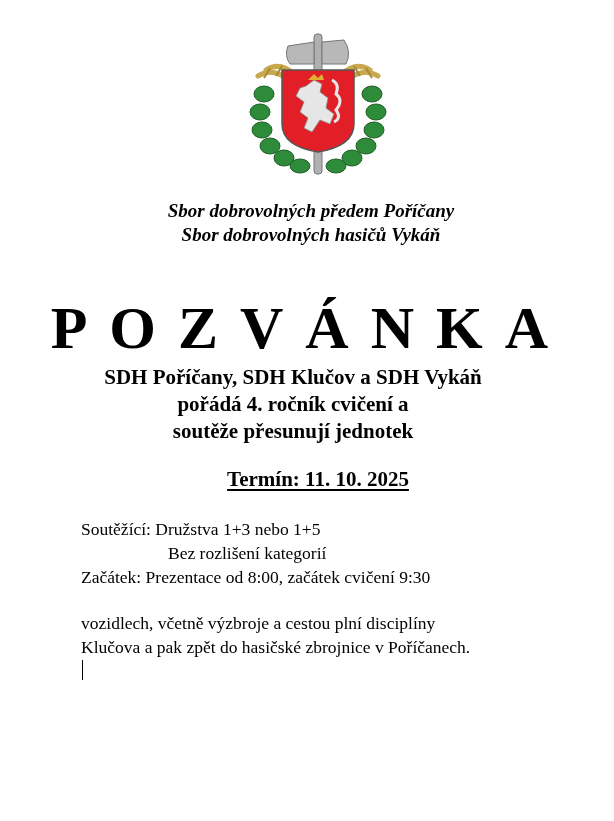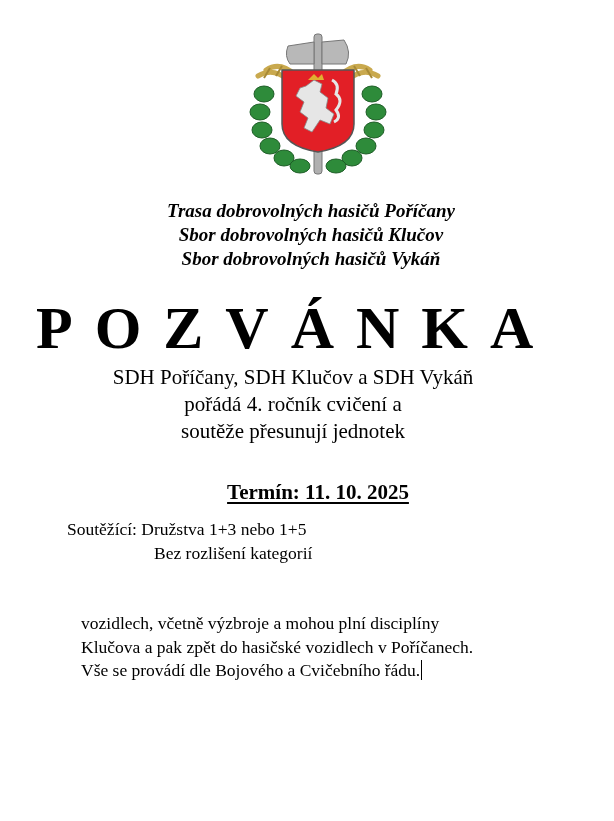--- a/index.html
+++ b/index.html
@@ -32,58 +32,58 @@
       font-weight: bold;
       font-size: 19px;
       line-height: 24px;
     }
     .orgs div { margin-left: 8px; }
     .title {
       position: absolute;
       left: 0;
       width: 570px;
       top: 292px;
-      text-align: left;
+      text-align: right;
       font-weight: bold;
       font-size: 60px;
       line-height: 72px;
       letter-spacing: 22px;
       padding-left: 36px;
       box-sizing: border-box;
     }
     .subtitle {
       position: absolute;
       left: 0;
       width: 566px;
       top: 364px;
       text-align: center;
-      font-weight: normal;
+      font-weight: bold;
       font-size: 21px;
       line-height: 27px;
     }
     .subtitle div { margin-left: 20px; }
     .termin {
       position: absolute;
       left: 0;
       width: 614px;
-      top: 479px;
+      top: 466px;
       text-align: center;
       font-weight: bold;
       font-size: 21px;
       line-height: 26px;
     }
     .termin span {
       text-decoration: underline;
       text-underline-offset: 3px;
       text-decoration-thickness: 2px;
       margin-left: 22px;
     }
     .details {
       position: absolute;
-      left: 67px;
+      left: 81px;
       top: 517px;
       font-size: 17.5px;
       line-height: 24px;
     }
     .details .row { white-space: nowrap; }
     .details .indent { padding-left: 87px; }
     .body-text {
       position: absolute;
       left: 81px;
       top: 612px;
@@ -142,22 +142,21 @@
 
     <g fill="#e6e6e6" stroke="#888" stroke-width="0.8">
       <path d="M58 58 L66 52 L74 56 L72 64 L80 70 L78 80 L86 86 L82 96 L72 92 L64 104 L56 100 L60 90 L52 84 L56 74 L48 68 L52 60 Z"></path>
       <path d="M84 52 Q92 56 88 66 Q96 72 88 82 Q94 90 86 94" fill="none" stroke="#e6e6e6" stroke-width="3"></path>
     </g>
     <path d="M62 50 L66 46 L70 50 L74 46 L76 52 L60 52 Z" fill="#e0b030"></path>
   </svg>
 </div>
 
 <div class="orgs">
-  <div>Trasa dobrovolných hasičů Poříčany</div>
-  <div>Sbor dobrovolných hasičů Klučov</div>
+  <div>Sbor dobrovolných předem Poříčany</div>
   <div>Sbor dobrovolných hasičů Vykáň</div>
 </div>
 
 <div class="title">POZVÁNKA</div>
 
 <div class="subtitle">
   <div>SDH Poříčany, SDH Klučov a SDH Vykáň</div>
   <div>pořádá 4. ročník cvičení a</div>
   <div>soutěže přesunují jednotek</div>
 </div>
@@ -165,19 +164,23 @@
 <div class="termin">
   <span>Termín: 11. 10. 2025</span>
 </div>
 
 <div class="details">
   <div class="row">
     <span>Soutěžící:</span>
     <span>Družstva 1+3 nebo 1+5</span>
   </div>
   <div class="row indent">Bez rozlišení kategorií</div>
+  <div class="row">
+    <span>Začátek:</span>
+    <span>Prezentace od 8:00, začátek cvičení 9:30</span>
+  </div>
 </div>
 
 <div class="body-text">
-  <div>vozidlech, včetně výzbroje a mohou plní disciplíny</div>
-  <div>Klučova a pak zpět do hasičské vozidlech v Poříčanech.</div>
-  <div><span>Vše se provádí dle Bojového a Cvičebního řádu.</span><span class="cursor"></span></div>
+  <div>vozidlech, včetně výzbroje a cestou plní disciplíny</div>
+  <div>Klučova a pak zpět do hasičské zbrojnice v Poříčanech.</div>
+  <div><span class="cursor"></span></div>
 </div>
 
 </body></html>

